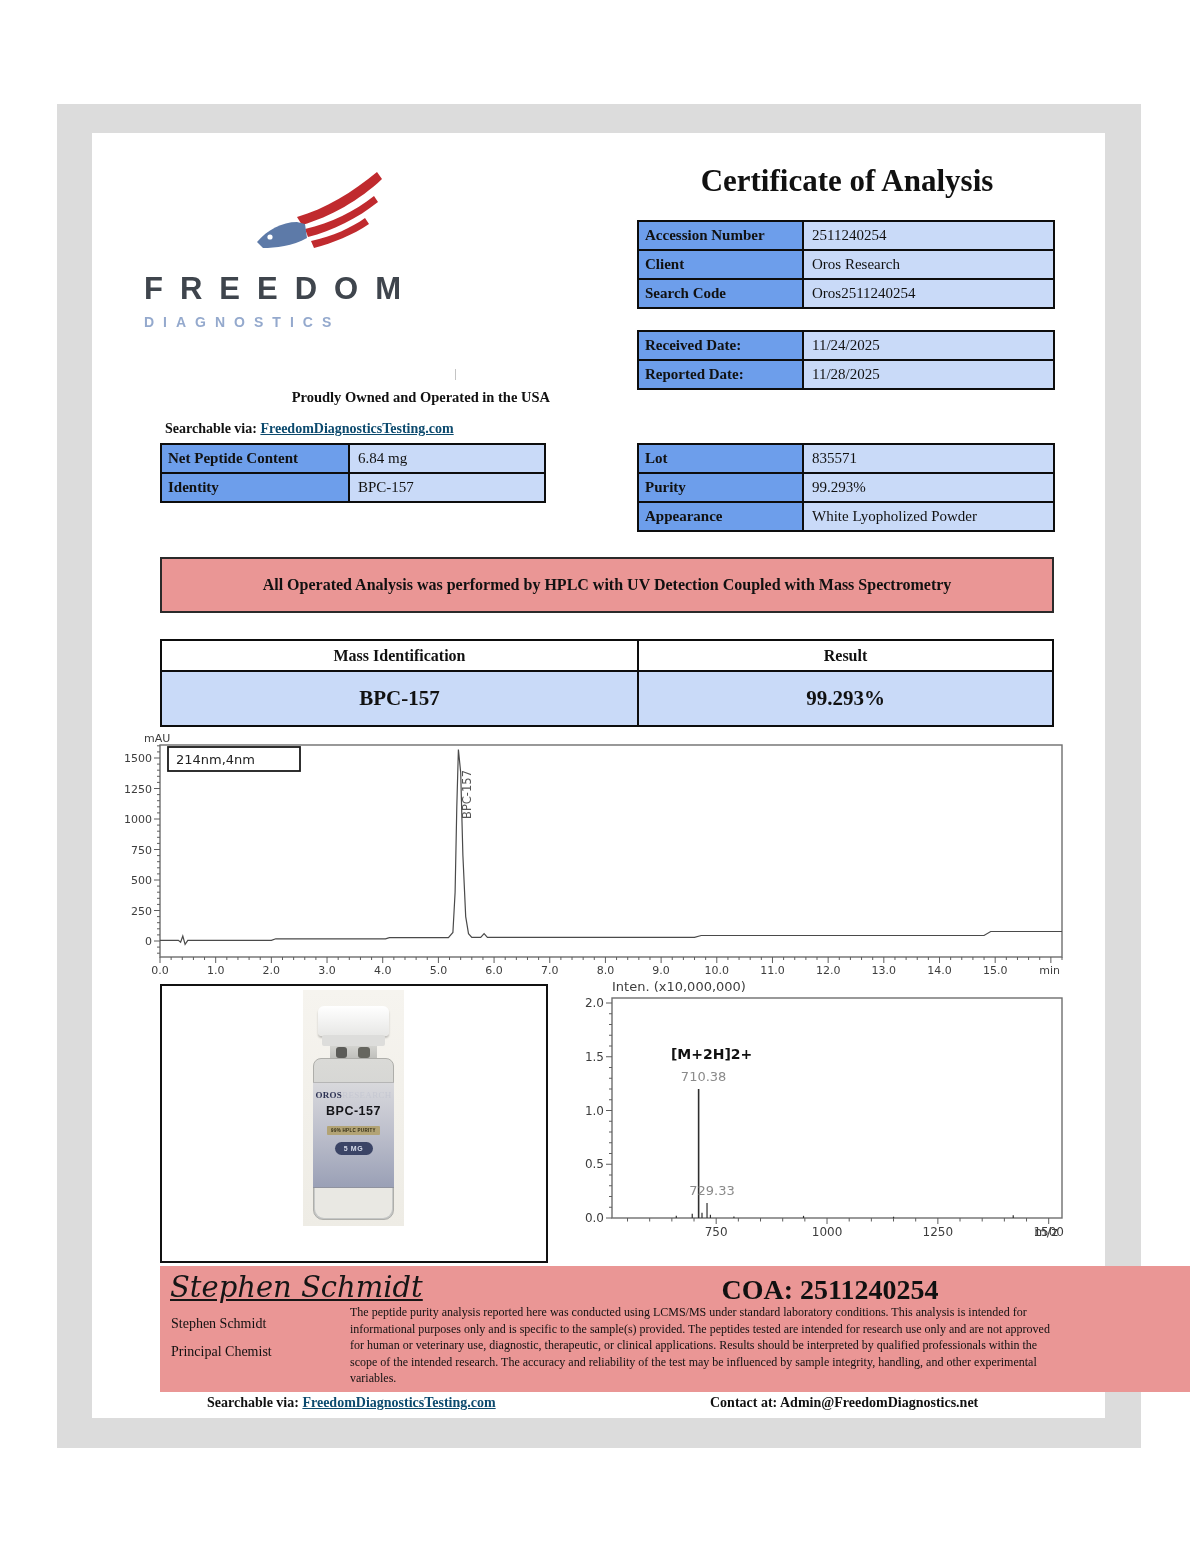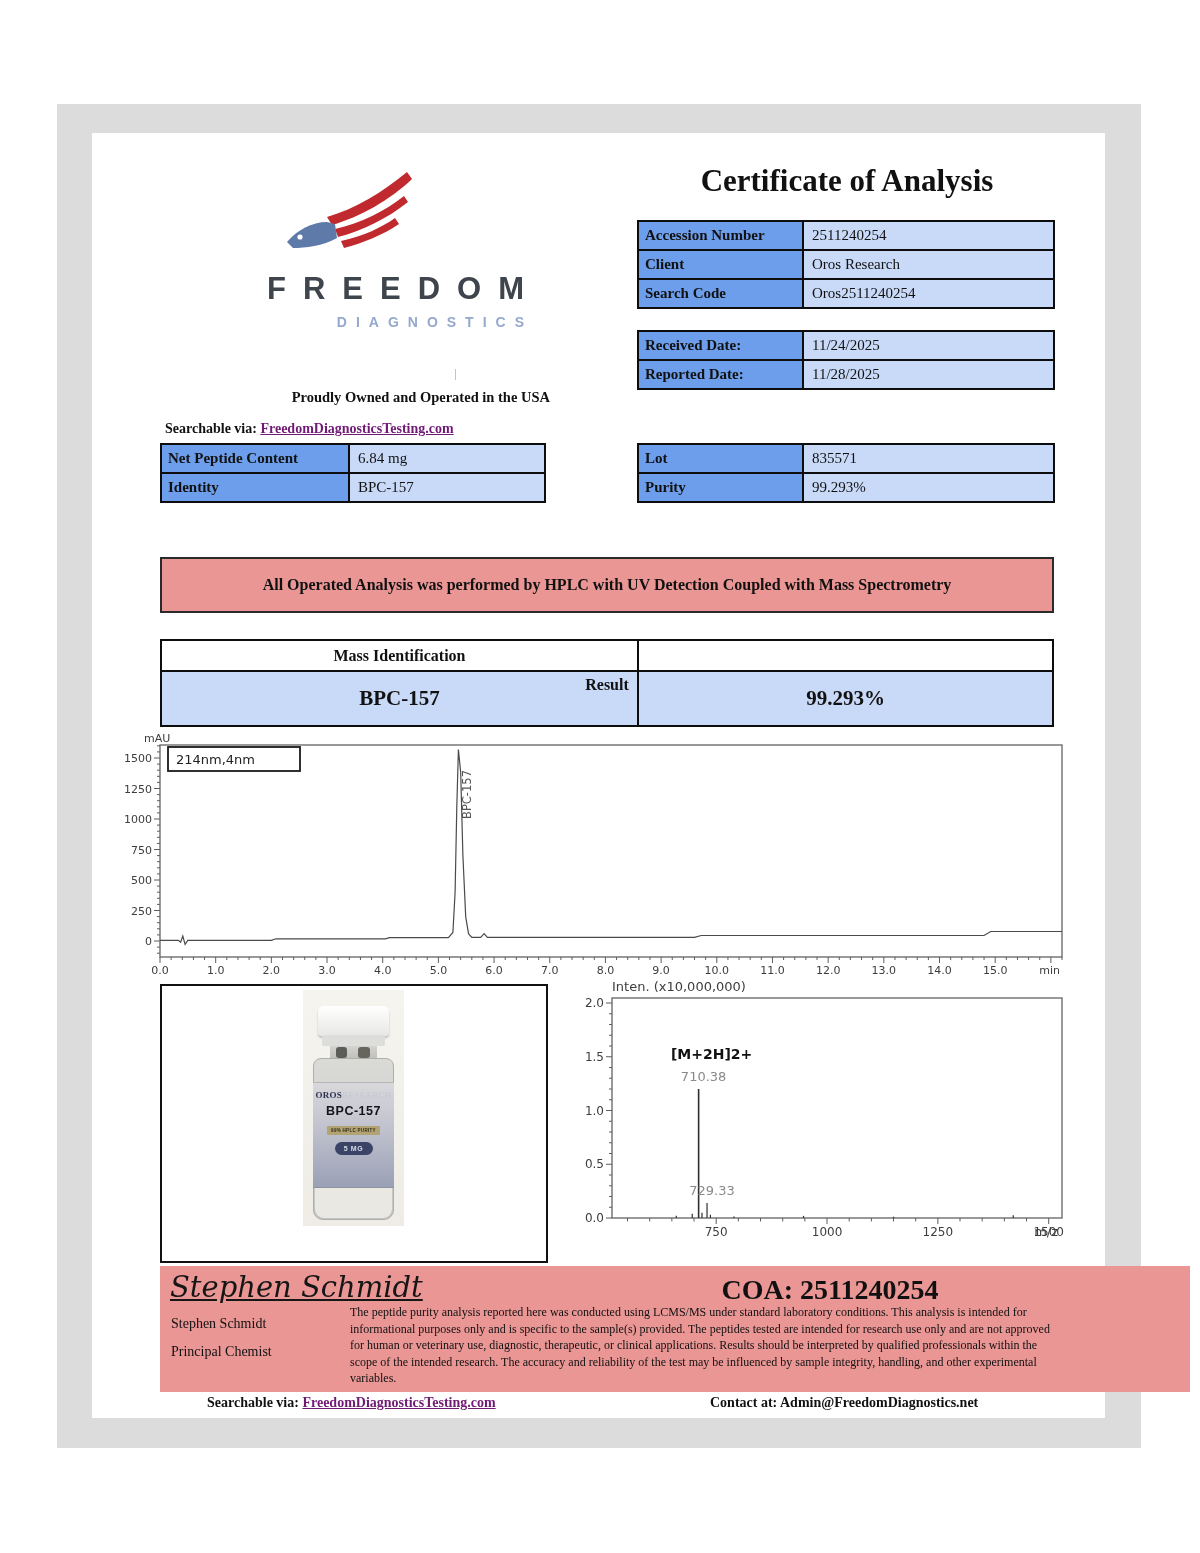--- a/index.html
+++ b/index.html
@@ -2,31 +2,31 @@
 <html><head>
 <meta charset="utf-8">
 <style>
   html,body{margin:0;padding:0;background:#ffffff;}
   .canvas{position:relative;width:1200px;height:1553px;background:#ffffff;overflow:hidden;
           font-family:"Liberation Serif", serif;color:#111;}
   .mat{position:absolute;left:57px;top:104px;width:1084px;height:1344px;background:#dcdcdc;}
   .page{position:absolute;left:35px;top:29px;width:1013px;height:1285px;background:#ffffff;}
 
   
-  .logo{position:absolute;left:82px;top:38px;width:350px;text-align:right;}
+  .logo{position:absolute;left:52px;top:38px;width:350px;text-align:left;}
   .logo svg{display:block;margin:0 auto;}
   .logo-word{font-family:"Liberation Sans",sans-serif;font-weight:bold;font-size:31px;
              letter-spacing:17px;color:#3f454d;margin-top:4px;margin-right:-17px;}
   .logo-sub{font-family:"Liberation Sans",sans-serif;font-weight:bold;font-size:14px;
             letter-spacing:9px;color:#94a9cd;margin-top:7px;margin-right:-9px;}
   .artifact{position:absolute;left:363px;top:236px;width:1px;height:11px;background:#c4c4c4;}
   .tagline{position:absolute;left:66px;top:256px;width:392px;text-align:right;
            font-weight:bold;font-size:14.5px;}
   .search-top{position:absolute;left:73px;top:288px;font-weight:bold;font-size:14px;}
-  a.doclink{color:#701a75;text-decoration:underline;font-weight:bold;}
+  a.doclink{color:#0c4a6e;text-decoration:underline;font-weight:bold;}
 
   
   .doc-title{position:absolute;left:540px;top:30px;width:430px;text-align:center;
              font-weight:bold;font-size:31px;}
 
   
   .tbl{position:absolute;border:2px solid #0d0d0d;background:#c9daf8;font-size:15px;}
   .trow{display:flex;border-top:2px solid #0d0d0d;}
   .trow:first-child{border-top:none;}
   .tlabel{background:#6d9eeb;font-weight:bold;padding:2px 6px 2px;line-height:22px;
@@ -36,21 +36,21 @@
   .w188 .tlabel{width:174px;}
 
   
   .banner{position:absolute;left:68px;top:424px;width:890px;height:52px;background:#ea9695;
           border:2px solid #2a2a2a;display:flex;align-items:center;justify-content:center;
           font-weight:bold;font-size:16px;text-align:center;}
 
   
   .mass-t{position:absolute;left:68px;top:506px;width:890px;border:2px solid #0d0d0d;}
   .mass-h{display:flex;background:#ffffff;font-weight:bold;font-size:16px;height:29px;
-          line-height:29px;text-align:center;flex-direction:column;}
+          line-height:29px;text-align:center;}
   .mass-d{display:flex;background:#c9daf8;font-weight:bold;font-size:21px;height:53px;
           line-height:53px;text-align:center;border-top:2px solid #0d0d0d;}
   .mcol1{width:53.6%;border-right:2px solid #0d0d0d;box-sizing:border-box;}
   .mcol2{flex:1;}
 
   
   .chrom-wrap{position:absolute;left:28px;top:600px;width:945px;height:252px;}
   .ms-wrap{position:absolute;left:468px;top:842px;width:510px;height:292px;}
   svg text{font-family:"DejaVu Sans",sans-serif;}
 
@@ -160,20 +160,24 @@
       </div>
 
       <div class="tbl w165" style="left:545px;top:310px;width:414px;">
         <div class="trow">
           <div class="tlabel">Lot</div>
           <div class="tvalue">835571</div>
         </div>
         <div class="trow">
           <div class="tlabel">Purity</div>
           <div class="tvalue">99.293%</div>
+        </div>
+        <div class="trow">
+          <div class="tlabel">Appearance</div>
+          <div class="tvalue">White Lyopholized Powder</div>
         </div>
       </div>
 
       <div class="banner">All Operated Analysis was performed by HPLC with UV Detection Coupled with Mass Spectrometry</div>
 
       <div class="mass-t">
         <div class="mass-h">
           <div class="mcol1">Mass Identification</div>
           <div class="mcol2">Result</div>
         </div>

